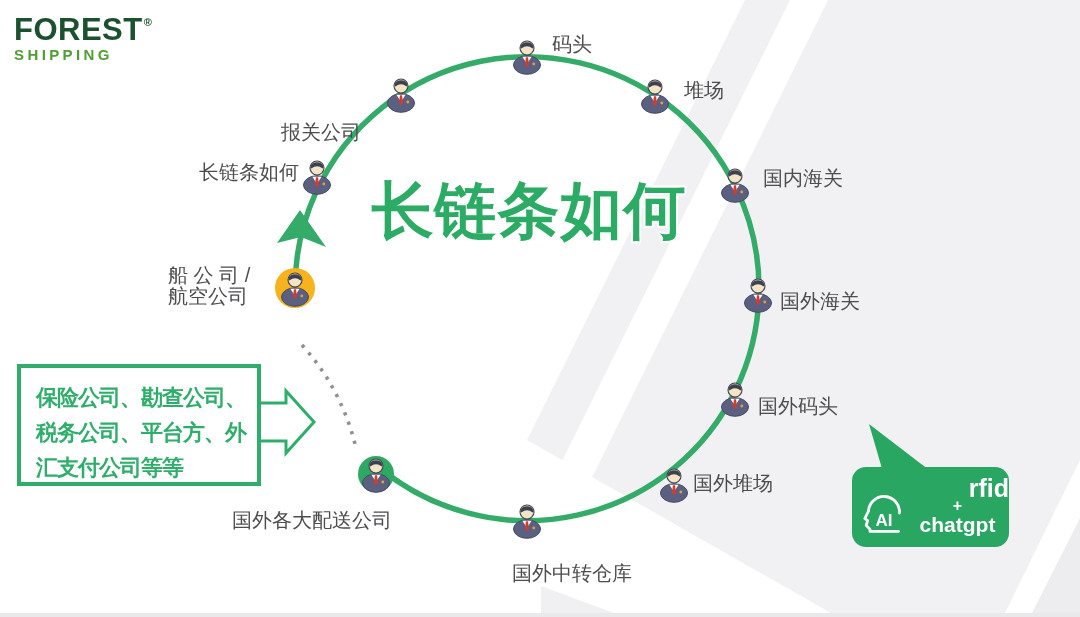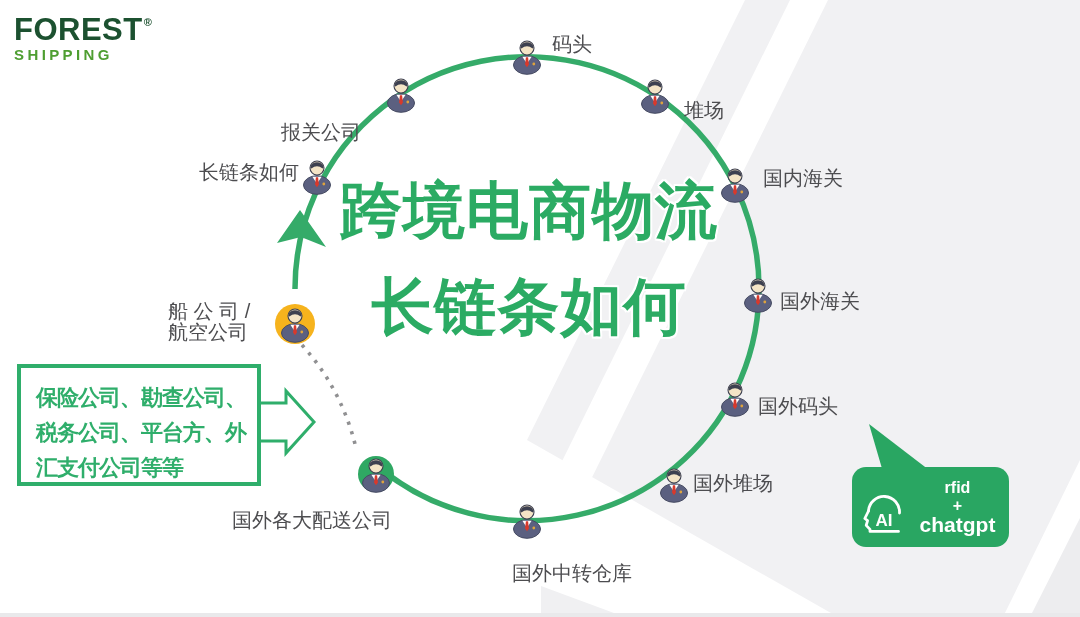--- a/index.html
+++ b/index.html
@@ -41,37 +41,37 @@
   
   .node{position:absolute;width:30px;height:36px;z-index:5;}
   .node .person{position:relative;width:30px;height:36px;display:block;z-index:1;}
   .node .nlabel{position:absolute;font-size:20px;color:#4d4d50;line-height:21px;white-space:nowrap;z-index:1;}
   .ring-orange::before{content:"";position:absolute;left:-5px;top:-3px;width:40px;height:40px;
     border-radius:50%;background:#f6b31d;}
   .ring-green::before{content:"";position:absolute;left:-3px;top:-1px;width:36px;height:36px;
     border-radius:50%;background:#2fa863;}
 
   .node-matou{left:512px;top:39px;}                      .node-matou .nlabel{left:40px;top:-5px;}
-  .node-duichang{left:640px;top:78px;}                   .node-duichang .nlabel{left:44px;top:2px;margin-top:20px;}
+  .node-duichang{left:640px;top:78px;}                   .node-duichang .nlabel{left:44px;top:2px;}
   .node-guonei-haiguan{left:720px;top:167px;text-align:center;}            .node-guonei-haiguan .nlabel{left:43px;top:1px;}
   .node-guowai-haiguan{left:743px;top:277px;}            .node-guowai-haiguan .nlabel{left:37px;top:14px;}
   .node-guowai-matou{left:720px;top:381px;}              .node-guowai-matou .nlabel{left:38px;top:15px;}
   .node-guowai-duichang{left:659px;top:467px;}           .node-guowai-duichang .nlabel{left:34px;top:6px;}
   .node-guowai-zhongzhuan-cangku{left:512px;top:503px;}  .node-guowai-zhongzhuan-cangku .nlabel{left:0px;top:60px;}
   .node-guowai-peisong{left:361px;top:457px;}            .node-guowai-peisong .nlabel{left:-129px;top:53px;}
-  .node-chuan-hangkong{left:280px;top:271px;margin-top:36px;}            .node-chuan-hangkong .nlabel{left:-112px;top:-6px;}
+  .node-chuan-hangkong{left:280px;top:271px;}            .node-chuan-hangkong .nlabel{left:-112px;top:-6px;}
   .node-tuoche{left:302px;top:159px;}                    .node-tuoche .nlabel{left:-103px;top:3px;}
   .node-baoguan{left:386px;top:77px;}                    .node-baoguan .nlabel{left:-105px;top:-1px;margin-top:46px;}
 
   
   .bubble{position:absolute;left:852px;top:467px;width:157px;height:80px;background:#29a662;
     border-radius:14px;z-index:5;display:flex;align-items:center;}
   .bubble .ai-icon{margin-left:7px;flex:0 0 auto;}
   .bubble .btext{flex:1;text-align:center;color:#fff;font-weight:700;}
-  .bubble .btext .b1{font-size:16px;line-height:20px;}
+  .bubble .btext .b1{font-size:25px;line-height:20px;text-align:right;}
   .bubble .btext .b2{font-size:16px;line-height:16px;}
   .bubble .btext .b3{font-size:21px;line-height:22px;}
 </style>
 </head>
 <body>
 
 <div id="canvas">
 
   <div class="bg band-main"></div>
   <div class="bg band-white-stripe"></div>
@@ -102,21 +102,20 @@
   </svg>
 
   <div class="logo">
     <div>
       <span class="brand">FOREST</span><span class="reg">®</span>
     </div>
     <div class="sub">SHIPPING</div>
   </div>
 
   <div class="title">
-    <div class="tline">跨境电商物流</div>
     <div class="tline">长链条如何</div>
   </div>
 
   <div class="side-box">
     <div class="sline">保险公司、勘查公司、</div>
     <div class="sline">税务公司、平台方、外</div>
     <div class="sline">汇支付公司等等</div>
   </div>
 
   <div>

